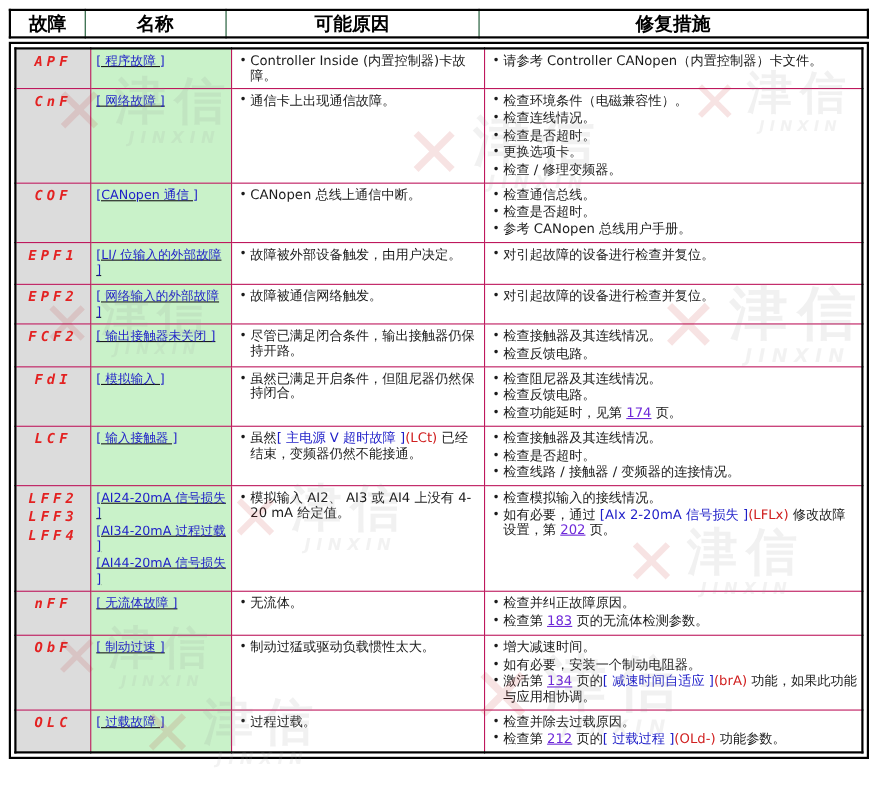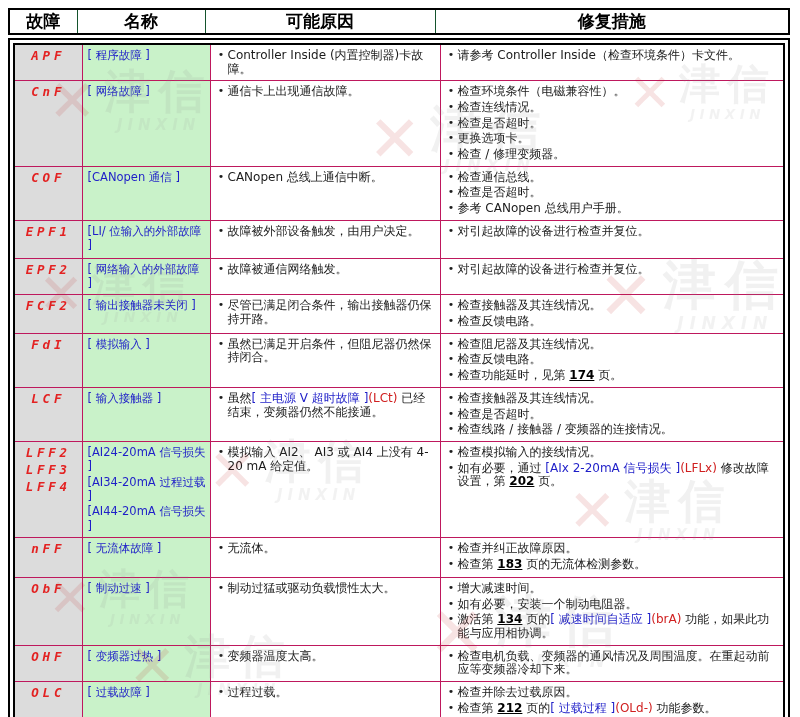--- a/index.html
+++ b/index.html
@@ -26,32 +26,32 @@
 
   col.c1{width:68px;} col.c2{width:128px;} col.c3{width:230px;}
 
   .col-code{background:#dcdcdc;text-align:center;}
   .seg7{
     font-family:"DejaVu Sans Mono","Liberation Mono",monospace;
     font-style:italic;font-weight:bold;color:#e32222;
     font-size:12.5px;letter-spacing:0.30em;line-height:1.35;
     white-space:nowrap;
   }
-  .col-name{background:#c9f2c9;}
+  .col-name{background:#c9f2c9;text-decoration:underline;}
   .fname{
     color:#1e1ec8;font-size:11.5px;line-height:1.25;
     padding:0 1px 1px 3px;word-break:break-all;
   }
   .col-cause,.col-fix{background:#fff;}
   .bullet-line{display:flex;font-size:12px;line-height:1.14;padding:1px 2px 1px 2px;}
   .bullet{flex:0 0 13px;text-align:center;font-size:11px;color:#1b1b1b;}
   .bullet-text{flex:1;word-break:break-all;}
   .t-blue{color:#1e1ec8;}
   .t-red{color:#d02020;}
-  .t-link{color:#000000;font-weight:bold;text-decoration:underline;cursor:pointer;text-align:center;}
+  .t-link{color:#6d28d9;font-weight:normal;text-decoration:underline;cursor:pointer;text-align:center;}
 
   
   .wm-layer{position:absolute;inset:0;pointer-events:none;z-index:6;}
   .wm{position:absolute;display:flex;align-items:center;gap:8px;opacity:0.12;transform-origin:left top;}
   .wm-x{color:#c02020;font-size:58px;font-weight:bold;line-height:1;}
   .wm-col{display:flex;flex-direction:column;align-items:center;line-height:1;}
   .wm-cn{color:#8f8f8f;font-size:46px;font-weight:bold;letter-spacing:8px;white-space:nowrap;}
   .wm-en{color:#9a9a9a;font-size:15px;font-weight:bold;font-style:italic;letter-spacing:5px;margin-top:4px;}
 </style>
 </head>
@@ -95,21 +95,21 @@
               </td>
               <td class="col-cause">
                 <div class="bullet-line">
                   <span class="bullet">•</span>
                   <span class="bullet-text">Controller Inside (内置控制器)卡故障。</span>
                 </div>
               </td>
               <td class="col-fix">
                 <div class="bullet-line">
                   <span class="bullet">•</span>
-                  <span class="bullet-text">请参考 Controller Inside（检查环境条件）卡文件。</span>
+                  <span class="bullet-text">请参考 Controller CANopen（内置控制器）卡文件。</span>
                 </div>
               </td>
             </tr>
             <tr style="height: 68px;">
               <td class="col-code">
                 <div class="seg7">CnF</div>
               </td>
               <td class="col-name">
                 <div class="fname">[ 网络故障 ]</div>
               </td>
@@ -363,40 +363,20 @@
                 <div class="bullet-line">
                   <span class="bullet">•</span>
                   <span class="bullet-text">如有必要，安装一个制动电阻器。</span>
                 </div>
                 <div class="bullet-line">
                   <span class="bullet">•</span>
                   <span class="bullet-text">激活第 <span class="t-link">134</span> 页的<span class="t-blue">[ 减速时间自适应 ]</span><span class="t-red">(brA)</span> 功能，如果此功能与应用相协调。</span>
                 </div>
               </td>
             </tr>
-            <tr style="height: 34px;">
-              <td class="col-code">
-                <div class="seg7">OHF</div>
-              </td>
-              <td class="col-name">
-                <div class="fname">[ 变频器过热 ]</div>
-              </td>
-              <td class="col-cause">
-                <div class="bullet-line">
-                  <span class="bullet">•</span>
-                  <span class="bullet-text">变频器温度太高。</span>
-                </div>
-              </td>
-              <td class="col-fix">
-                <div class="bullet-line">
-                  <span class="bullet">•</span>
-                  <span class="bullet-text">检查电机负载、变频器的通风情况及周围温度。在重起动前应等变频器冷却下来。</span>
-                </div>
-              </td>
-            </tr>
             <tr style="height: 33px;">
               <td class="col-code">
                 <div class="seg7">OLC</div>
               </td>
               <td class="col-name">
                 <div class="fname">[ 过载故障 ]</div>
               </td>
               <td class="col-cause">
                 <div class="bullet-line">
                   <span class="bullet">•</span>

